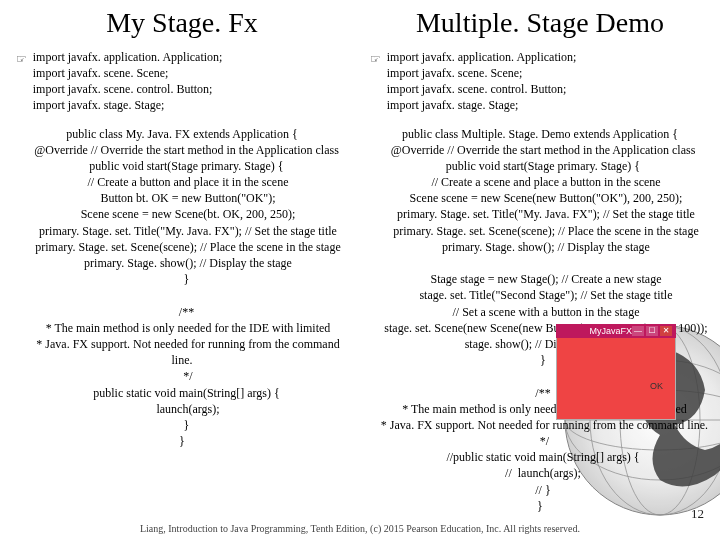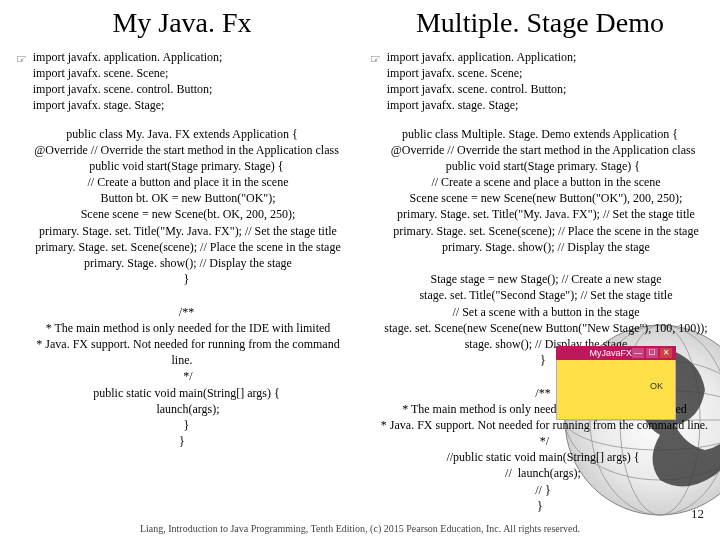--- a/index.html
+++ b/index.html
@@ -14,21 +14,21 @@
   .bullet { font-size: 12px; line-height: 1.4; margin-top: 2px; user-select: none; font-family: "Segoe UI Symbol","Arial",sans-serif; }
   .code { font-size: 12px; line-height: 1.35; white-space: pre-wrap; font-family: "Times New Roman", serif; }
   .block2 { margin-top: 12px; text-align: center; }
   .footer { position: absolute; bottom: 6px; left: 0; width: 100%; text-align: center; font-size: 10px; color: #444; z-index: 2; margin-top: 32px; }
   .pagenum { position: absolute; right: 16px; bottom: 18px; font-size: 13px; color: #222; z-index: 3; }
   .mock-window { position: absolute; right: 44px; bottom: 120px; width: 120px; z-index: 2; font-family: "Segoe UI", Arial, sans-serif; }
   .mw-title { background: #be185d; color: #fff; font-size: 9px; padding: 2px 4px; display: flex; justify-content: flex-end; align-items: center; }
   .mw-ctrls { display: flex; gap: 2px; }
   .mw-btn { width: 12px; height: 10px; background: #fff3; font-size: 8px; line-height: 10px; text-align: center; }
   .mw-btn.close { background: #d04040; color: #fff; }
-  .mw-body { background: #fde047; border: 1px solid #b0b0b0; border-top: none; height: 60px; position: relative; }
+  .mw-body { background: #ef4444; border: 1px solid #b0b0b0; border-top: none; height: 82px; position: relative; }
   .mw-ok2 { position: absolute; right: 12px; bottom: 28px; font-size: 9px; color: #333; }
 </style>
 </head>
 <body>
 <div class="slide">
 
   <svg class="globe" viewBox="0 0 200 200">
     <defs>
       <radialGradient id="gg" cx="50%" cy="50%" r="60%">
         <stop offset="0%" stop-color="#ffffff"></stop>
@@ -41,21 +41,21 @@
     <ellipse cx="100" cy="100" rx="95" ry="60" fill="none" stroke="#888" stroke-width="0.8"></ellipse>
     <ellipse cx="100" cy="100" rx="40" ry="95" fill="none" stroke="#888" stroke-width="0.8"></ellipse>
     <ellipse cx="100" cy="100" rx="70" ry="95" fill="none" stroke="#888" stroke-width="0.8"></ellipse>
     <line x1="5" y1="100" x2="195" y2="100" stroke="#888" stroke-width="0.8"></line>
     <path d="M110 30 q30 10 35 40 q-5 30 -30 35 q10 20 30 25 q25 -5 30 -30 q5 35 -20 55 q-30 20 -55 5 q-15 -20 0 -45 q-25 -15 -15 -45 q10 -30 25 -40 z" fill="#2a2a2a" opacity="0.85"></path>
     <path d="M50 60 q15 -10 28 5 q5 20 -15 28 q-20 -5 -13 -33 z" fill="#2a2a2a" opacity="0.8"></path>
   </svg>
 
   <div class="columns">
     <div class="col left">
-      <h1 class="title">My Java. Fx</h1>
+      <h1 class="title">My Stage. Fx</h1>
       <div class="bullet-row">
         <div class="bullet">☞</div>
         <div class="code">import javafx. application. Application;
 import javafx. scene. Scene;
 import javafx. scene. control. Button;
 import javafx. stage. Stage;</div>
       </div>
       <div class="code block2">public class My. Java. FX extends Application {
    @Override // Override the start method in the Application class
    public void start(Stage primary. Stage) {

